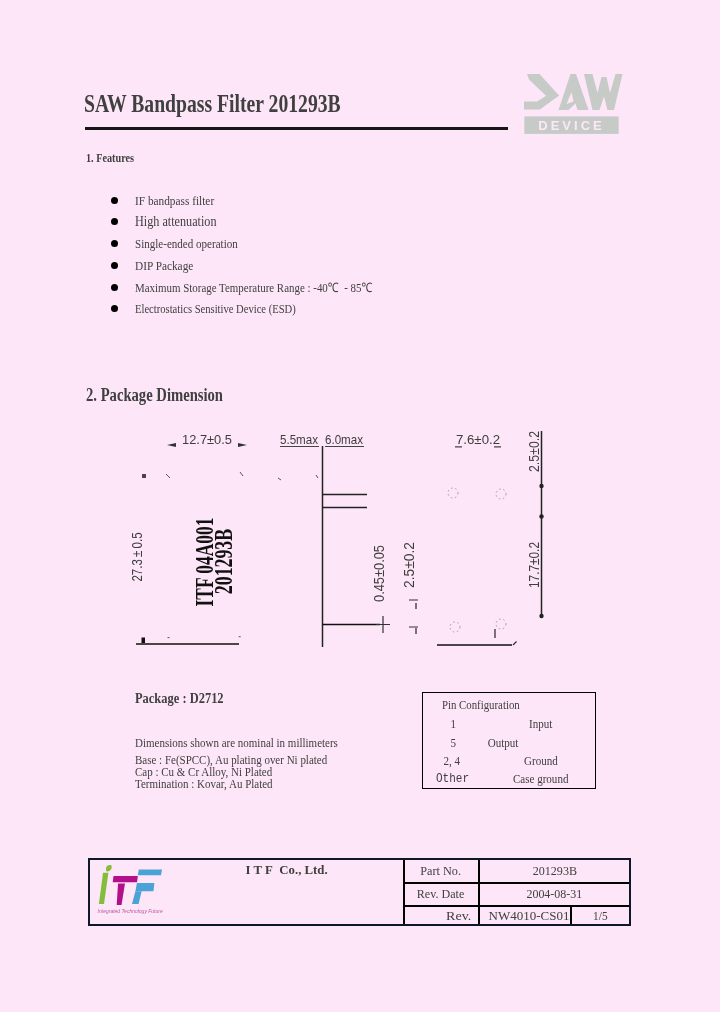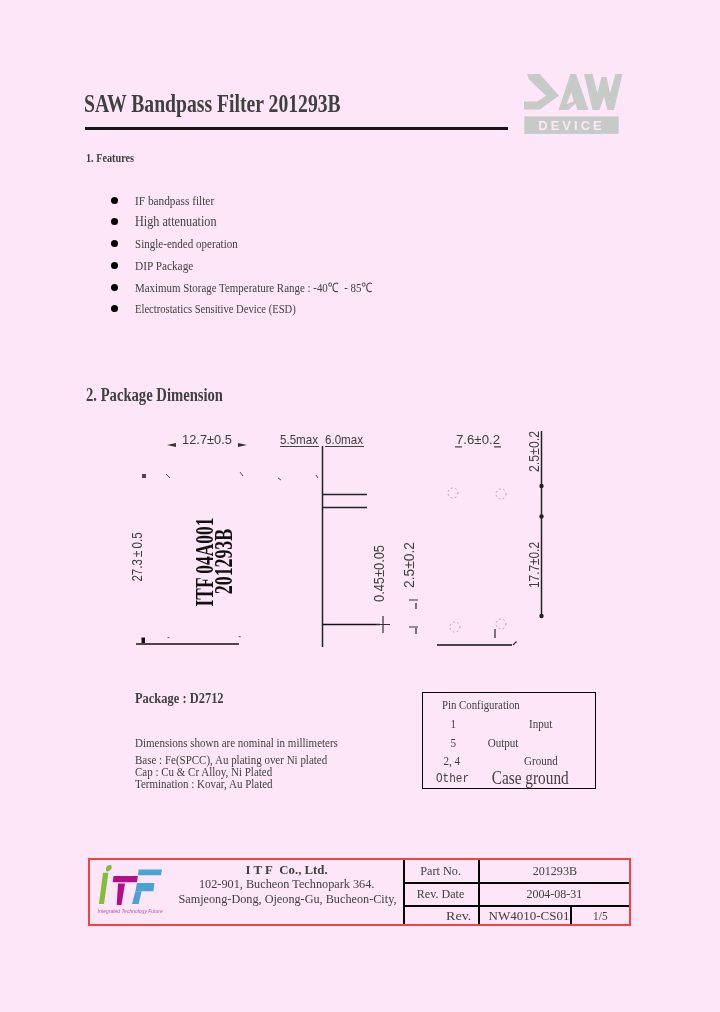--- a/index.html
+++ b/index.html
@@ -144,38 +144,36 @@
   <div class="abs ser" style="left:0;top:24px;width:60px;text-align:center;font-size:13px;line-height:13px;"><span class="sxc" style="transform:scaleX(0.85);">1</span></div>
   <div class="abs ser" style="left:62px;top:24px;width:112px;text-align:center;font-size:13px;line-height:13px;"><span class="sxc" style="transform:scaleX(0.85);">Input</span></div>
 
   <div class="abs ser" style="left:0;top:43px;width:60px;text-align:center;font-size:13px;line-height:13px;"><span class="sxc" style="transform:scaleX(0.85);">5</span></div>
   <div class="abs ser" style="left:62px;top:43px;width:112px;text-align:left;font-size:13px;line-height:13px;"><span class="sxc" style="transform:scaleX(0.85);">Output</span></div>
 
   <div class="abs ser" style="left:-1px;top:60.5px;width:60px;text-align:center;font-size:13px;line-height:13px;"><span class="sxc" style="transform:scaleX(0.85);">2, 4</span></div>
   <div class="abs ser" style="left:62px;top:60.5px;width:112px;text-align:center;font-size:13px;line-height:13px;"><span class="sxc" style="transform:scaleX(0.85);">Ground</span></div>
 
   <div class="abs ser" style="left:0;top:79px;width:60px;text-align:center;font-size:13px;line-height:13px;font-family:Liberation Mono, monospace;"><span class="sxc" style="transform:scaleX(0.85);">Other</span></div>
-  <div class="abs ser" style="left:62px;top:79px;width:112px;text-align:left;font-size:18px;line-height:13px;"><span class="sxc" style="transform:scaleX(0.85);">Case ground</span></div>
+  <div class="abs ser" style="left:62px;top:79px;width:112px;text-align:center;font-size:13px;line-height:13px;"><span class="sxc" style="transform:scaleX(0.85);">Case ground</span></div>
 </div>
 
-<div class="abs" style="left:88px;top:858px;width:543px;height:68px;border:2px solid #ef4444;box-sizing:border-box;padding-left:23px;">
+<div class="abs" style="left:88px;top:858px;width:543px;height:68px;border:2px solid #0f172a;box-sizing:border-box;padding-left:23px;">
 
   <div class="abs" style="left:313px;top:0;width:1.5px;height:64px;background:#000;"></div>
   <div class="abs" style="left:388px;top:0;width:1.5px;height:64px;background:#000;"></div>
 
   <div class="abs" style="left:313px;top:22px;width:226px;height:1.5px;background:#000;"></div>
   <div class="abs" style="left:313px;top:45px;width:226px;height:1.5px;background:#000;"></div>
 
   <div class="abs" style="left:480px;top:45px;width:1.5px;height:19px;background:#000;"></div>
 
   <div class="abs ser" style="left:92px;top:3px;width:210px;text-align:center;font-size:13px;font-weight:bold;line-height:14px;"><span class="sxc" style="transform:scaleX(0.985);">I T F&nbsp;&nbsp;Co., Ltd.</span></div>
 
-  <div class="abs ser" style="left:82px;top:17px;width:230px;text-align:center;font-size:13.5px;line-height:14px;"><span class="sxc" style="transform:scaleX(0.907);">102-901, Bucheon Technopark 364.</span></div>
-
-  <div class="abs ser" style="left:72px;top:32px;width:250px;text-align:center;font-size:13.5px;line-height:14px;"><span class="sxc" style="transform:scaleX(0.905);">Samjeong-Dong, Ojeong-Gu, Bucheon-City,</span></div>
+
 
 
   <div class="abs ser" style="left:314px;top:4px;width:74px;text-align:center;font-size:13px;line-height:14px;"><span class="sxc" style="transform:scaleX(0.94);">Part No.</span></div>
 
   <div class="abs ser" style="left:390px;top:4px;width:149px;text-align:center;font-size:13px;line-height:14px;"><span class="sxc" style="transform:scaleX(0.93);">201293B</span></div>
 
   <div class="abs ser" style="left:314px;top:27px;width:74px;text-align:center;font-size:13px;line-height:14px;"><span class="sxc" style="transform:scaleX(0.93);">Rev. Date</span></div>
 
   <div class="abs ser" style="left:390px;top:27px;width:149px;text-align:center;font-size:13px;line-height:14px;"><span class="sxc" style="transform:scaleX(0.92);">2004-08-31</span></div>
 

